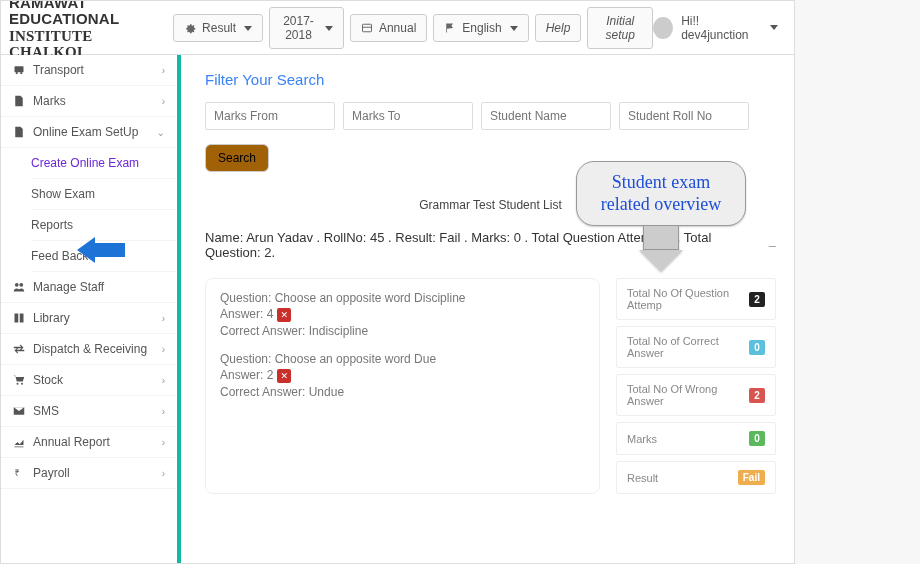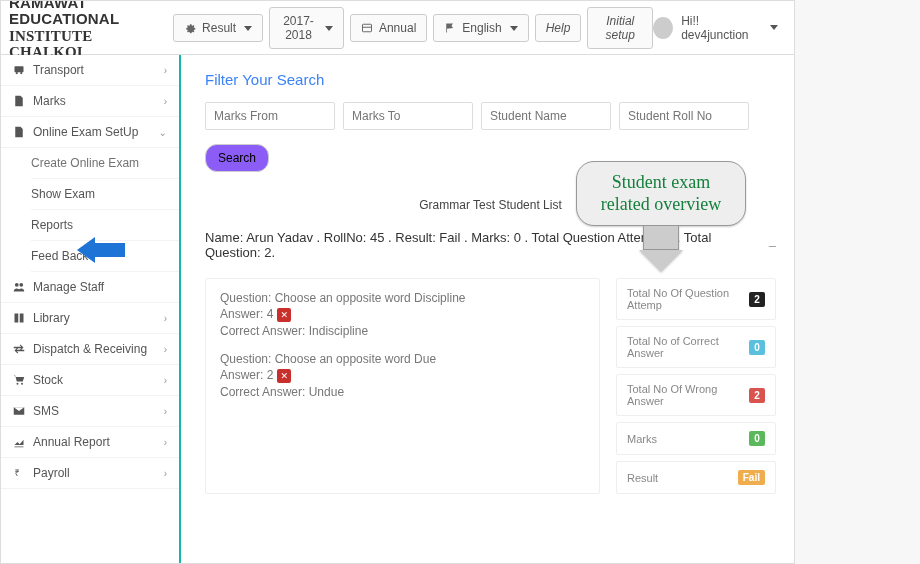--- a/index.html
+++ b/index.html
@@ -12,58 +12,58 @@
   .brand small { display: block; font-size: 15px; font-weight: 700; font-family: Liberation Serif, serif; }
   .topbtns { display: flex; gap: 6px; align-items: center; padding-left: 4px; }
   .tbtn { border: 1px solid #ccc; background: #fafafa; border-radius: 3px; padding: 6px 10px; font-size: 12px; color: #555; display: inline-flex; align-items: center; gap: 6px; cursor: pointer; }
   .tbtn .caret::after { content: ""; display: inline-block; border-left: 4px solid transparent; border-right: 4px solid transparent; border-top: 5px solid #555; margin-left: 2px; vertical-align: middle; }
   .top-icon { width: 12px; height: 12px; display: inline-block; }
   .tright { margin-left: auto; display: flex; align-items: center; gap: 8px; padding-right: 16px; font-size: 12px; color: #555;}
   .avatar { width: 22px; height: 22px; border-radius: 50%; background: #ccc; display: inline-block; }
 
   
   .body { display: flex; height: calc(100% - 54px); }
-  .sidebar { width: 180px; border-right: 2px solid #14b8a6; background: #fff; overflow-y: auto; }
+  .sidebar { width: 180px; border-right: 4px solid #14b8a6; background: #fff; overflow-y: auto; }
   .side-item { display: flex; align-items: center; justify-content: space-between; padding: 8px 12px; font-size: 12px; color: #555; border-bottom: 1px solid #f3f3f3; cursor: pointer; }
   .side-item .lbl { display: flex; align-items: center; gap: 8px; }
   .side-icon { width: 12px; height: 12px; display:inline-block; }
   .chev { font-size: 10px; color: #999; }
   .sub { padding-left: 30px; display: block; }
   .sub .side-item { padding: 8px 12px 8px 0; }
   .sub .side-item .lbl { gap: 0; }
-  .side-item.active { color: #737373; }
+  .side-item.active { color: #6d28d9; }
 
   
   .main { flex: 1; padding: 16px 18px 16px 24px; overflow-y: auto; position: relative; }
   .sec-title { font-size: 15px; color: #3b82f6; margin-bottom: 14px; }
   .filters { display: flex; gap: 8px; margin-bottom: 8px; }
   .inp { border: 1px solid #ddd; padding: 6px 8px; font-size: 12px; color: #555; background: #fff; width: 130px; border-radius: 2px; }
-  .searchbtn { border: 1px solid #ccc; background: #8b5cf6; padding: 6px 12px; font-size: 12px; border-radius: 12px; cursor: pointer; margin-top: 6px; margin-bottom: 16px;}
+  .searchbtn { border: 1px solid #ccc; background: #a16207; padding: 6px 12px; font-size: 12px; border-radius: 6px; cursor: pointer; margin-top: 6px; margin-bottom: 16px;}
   .list-title { text-align: center; font-size: 12px; color: #444; margin: 10px 0 18px; }
   .summary { font-size: 13px; color: #333; display:flex; justify-content: space-between; align-items:center; }
   .summary .dash { color:#999; cursor:pointer;}
 
   .detail { display: flex; gap: 16px; margin-top: 18px; }
-  .qa { flex: 1; border: 1px solid #eee; padding: 12px 14px; font-size: 12px; color: #777; border-radius: 2px;}
+  .qa { flex: 1; border: 1px solid #eee; padding: 12px 14px; font-size: 12px; color: #777; border-radius: 8px;}
   .qa .q { margin-bottom: 2px; }
   .qa .a { margin-bottom: 2px; }
   .qa .block { margin-bottom: 14px; }
   .xmark { display:inline-block; width:14px; height:14px; background:#c9302c; color:#fff; font-size:9px; line-height:14px; text-align:center; border-radius:2px; margin-left:4px; vertical-align: middle;}
   .stats { width: 160px; display:flex; flex-direction:column; gap:6px; }
   .stat { border:1px solid #eee; padding:8px 10px; font-size:11px; color:#888; display:flex; justify-content:space-between; align-items:center; border-radius:2px;}
   .badge { display:inline-block; min-width:16px; padding:2px 5px; border-radius:2px; color:#fff; font-size:10px; text-align:center; font-weight:600; }
   .b-dark { background:#222; }
   .b-blue { background:#5bc0de; }
   .b-red  { background:#d9534f; }
   .b-green{ background:#5cb85c; }
   .b-orange{ background:#f0ad4e; }
 
   
   .callout { position:absolute; top: 106px; right: 48px; width: 170px; }
-  .bubble { background:#eee; border:1px solid #999; border-radius:18px; padding:10px 14px; font-family: "Times New Roman", serif; font-size:18px; color:#15803d; text-align:center; line-height:1.2; box-shadow: 0 1px 2px rgba(0,0,0,.2);}
+  .bubble { background:#eee; border:1px solid #999; border-radius:18px; padding:10px 14px; font-family: "Times New Roman", serif; font-size:18px; color:#1d4ed8; text-align:center; line-height:1.2; box-shadow: 0 1px 2px rgba(0,0,0,.2);}
   .tail1 { width:36px; height:24px; background:#ccc; margin:0 auto; border:1px solid #999; border-top:none; box-shadow: 0 1px 2px rgba(0,0,0,.2);}
   .tail2 { width:0; height:0; margin:0 auto; border-left:22px solid transparent; border-right:22px solid transparent; border-top:22px solid #ccc; filter: drop-shadow(0 1px 1px rgba(0,0,0,.2));}
 
   .arrow-blue { position:absolute; left:76px; top:236px; }
   .arrow-blue .shaft { width:30px; height:14px; background:#1e73d6; display:inline-block; vertical-align:middle;}
   .arrow-blue .head { display:inline-block; width:0; height:0; border-top:13px solid transparent; border-bottom:13px solid transparent; border-right:18px solid #1e73d6; vertical-align:middle;}
 </style>
 </head>
 <body>
 

